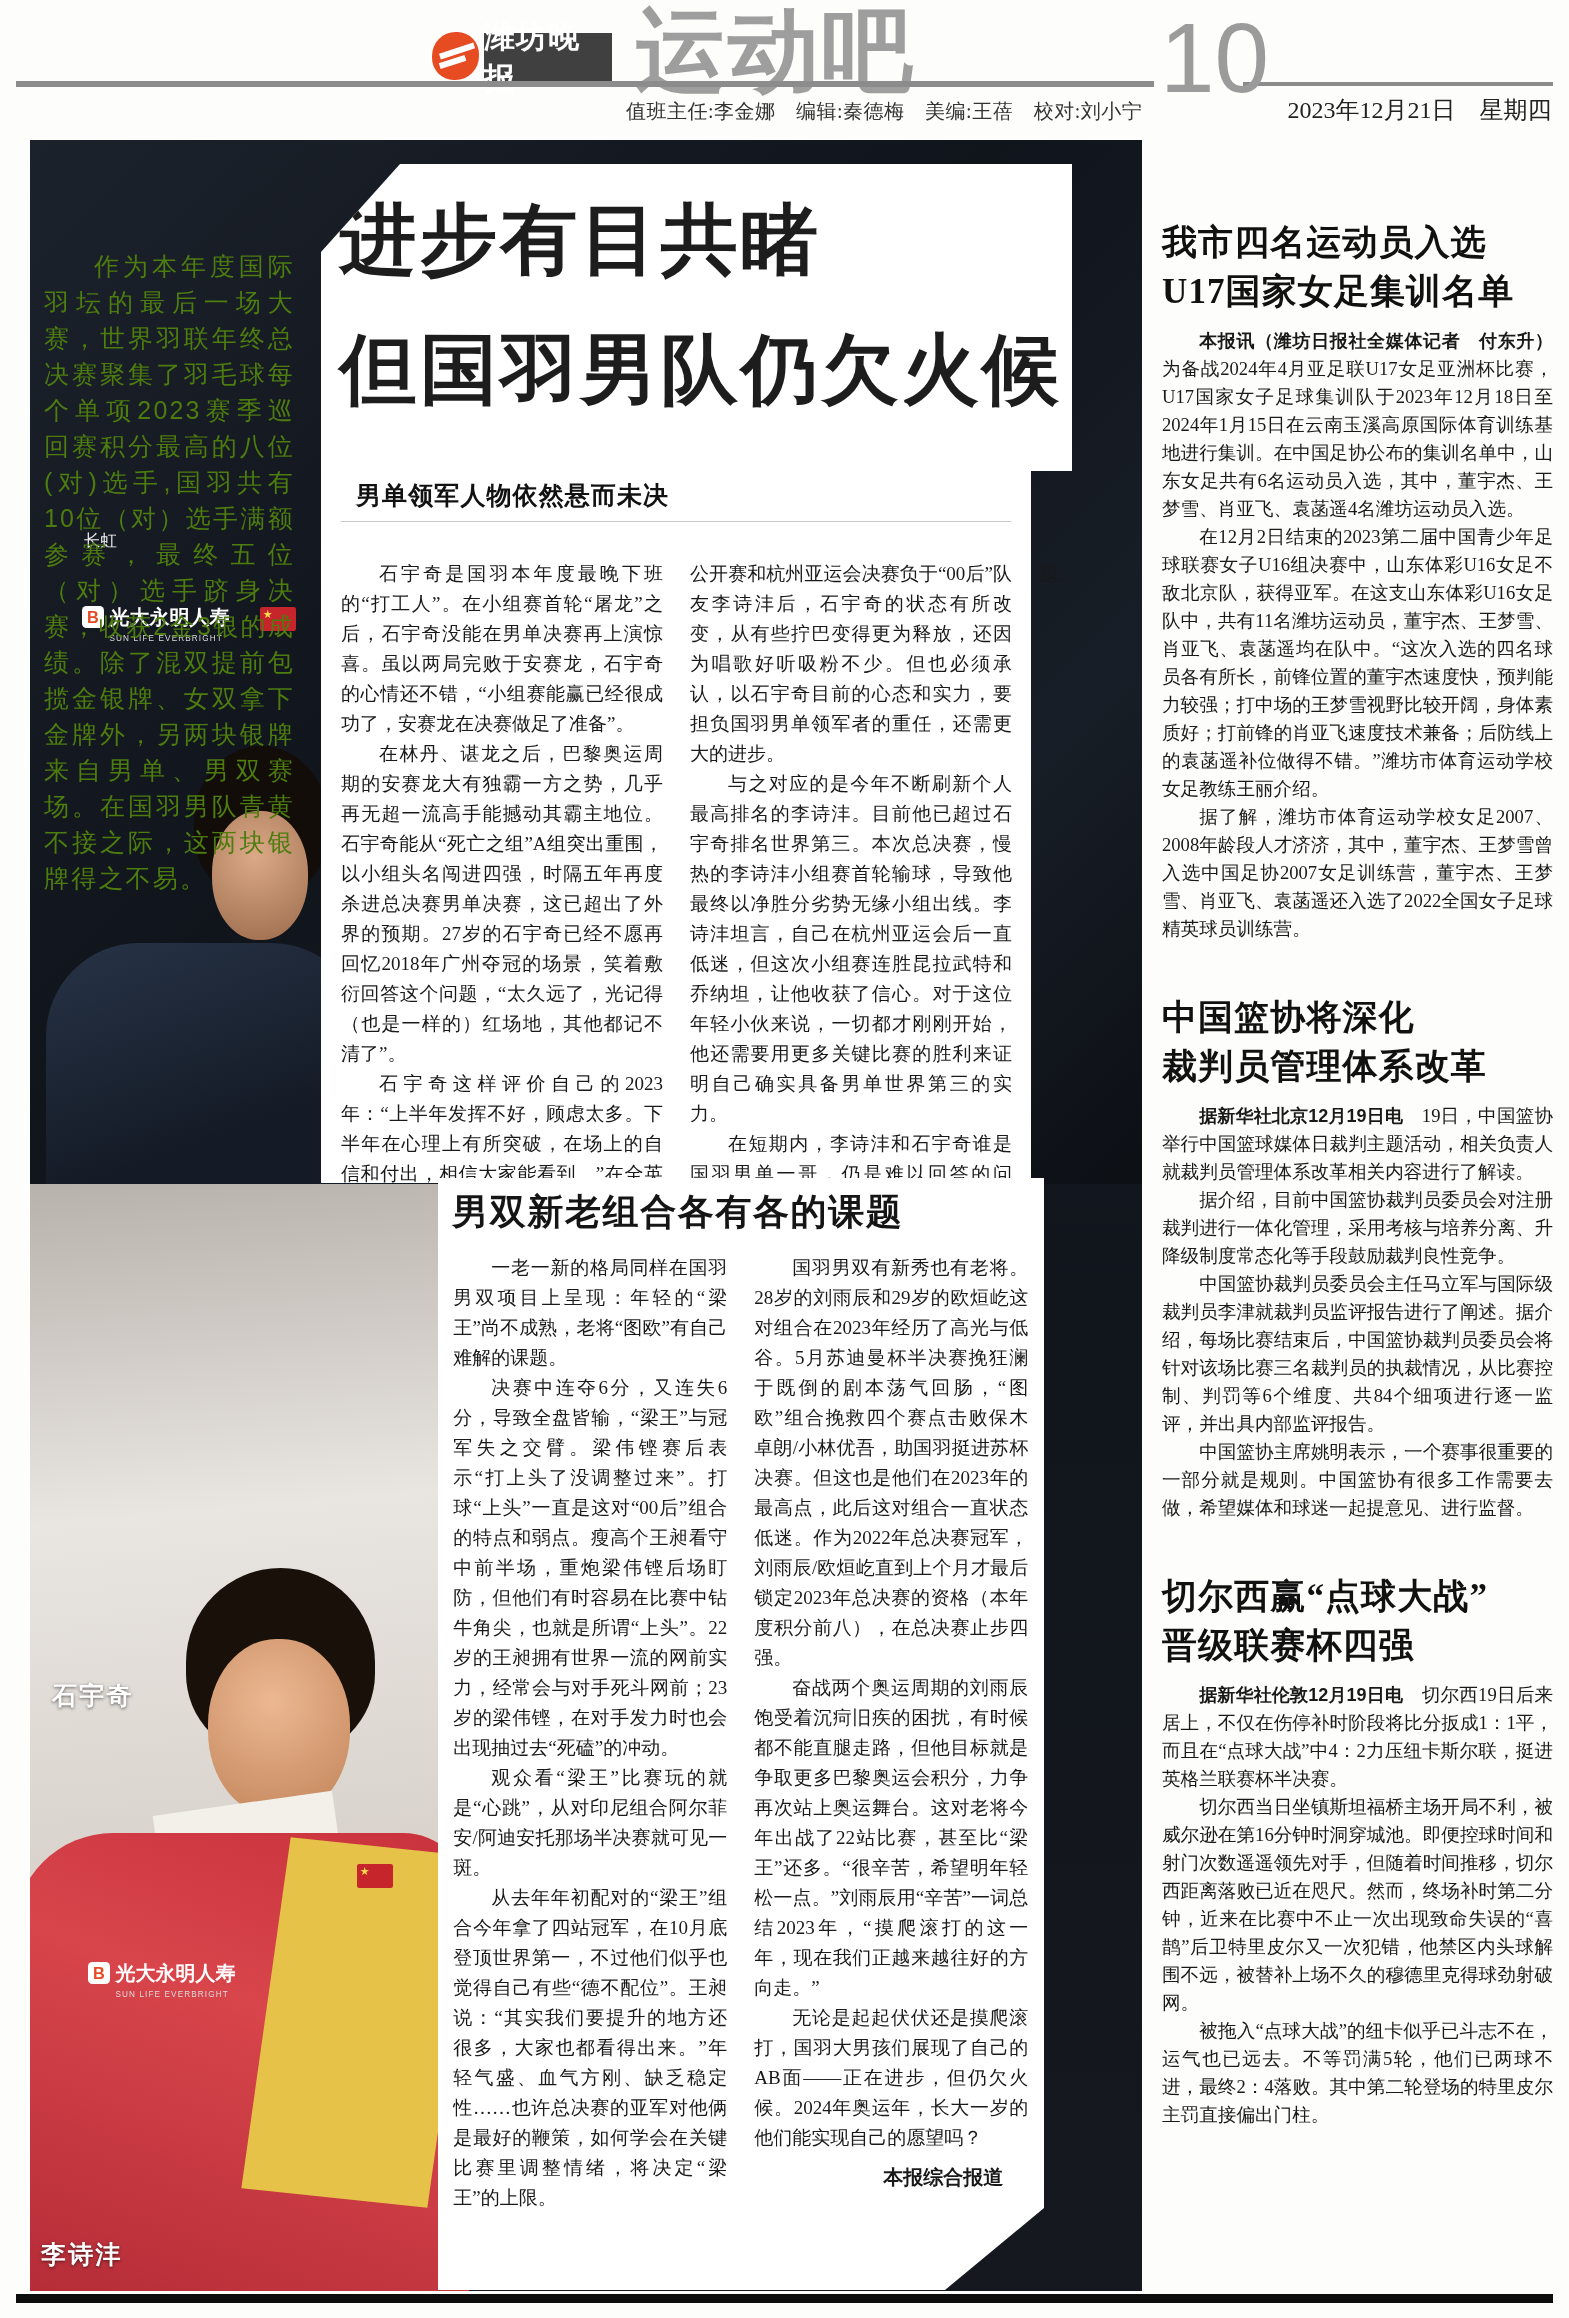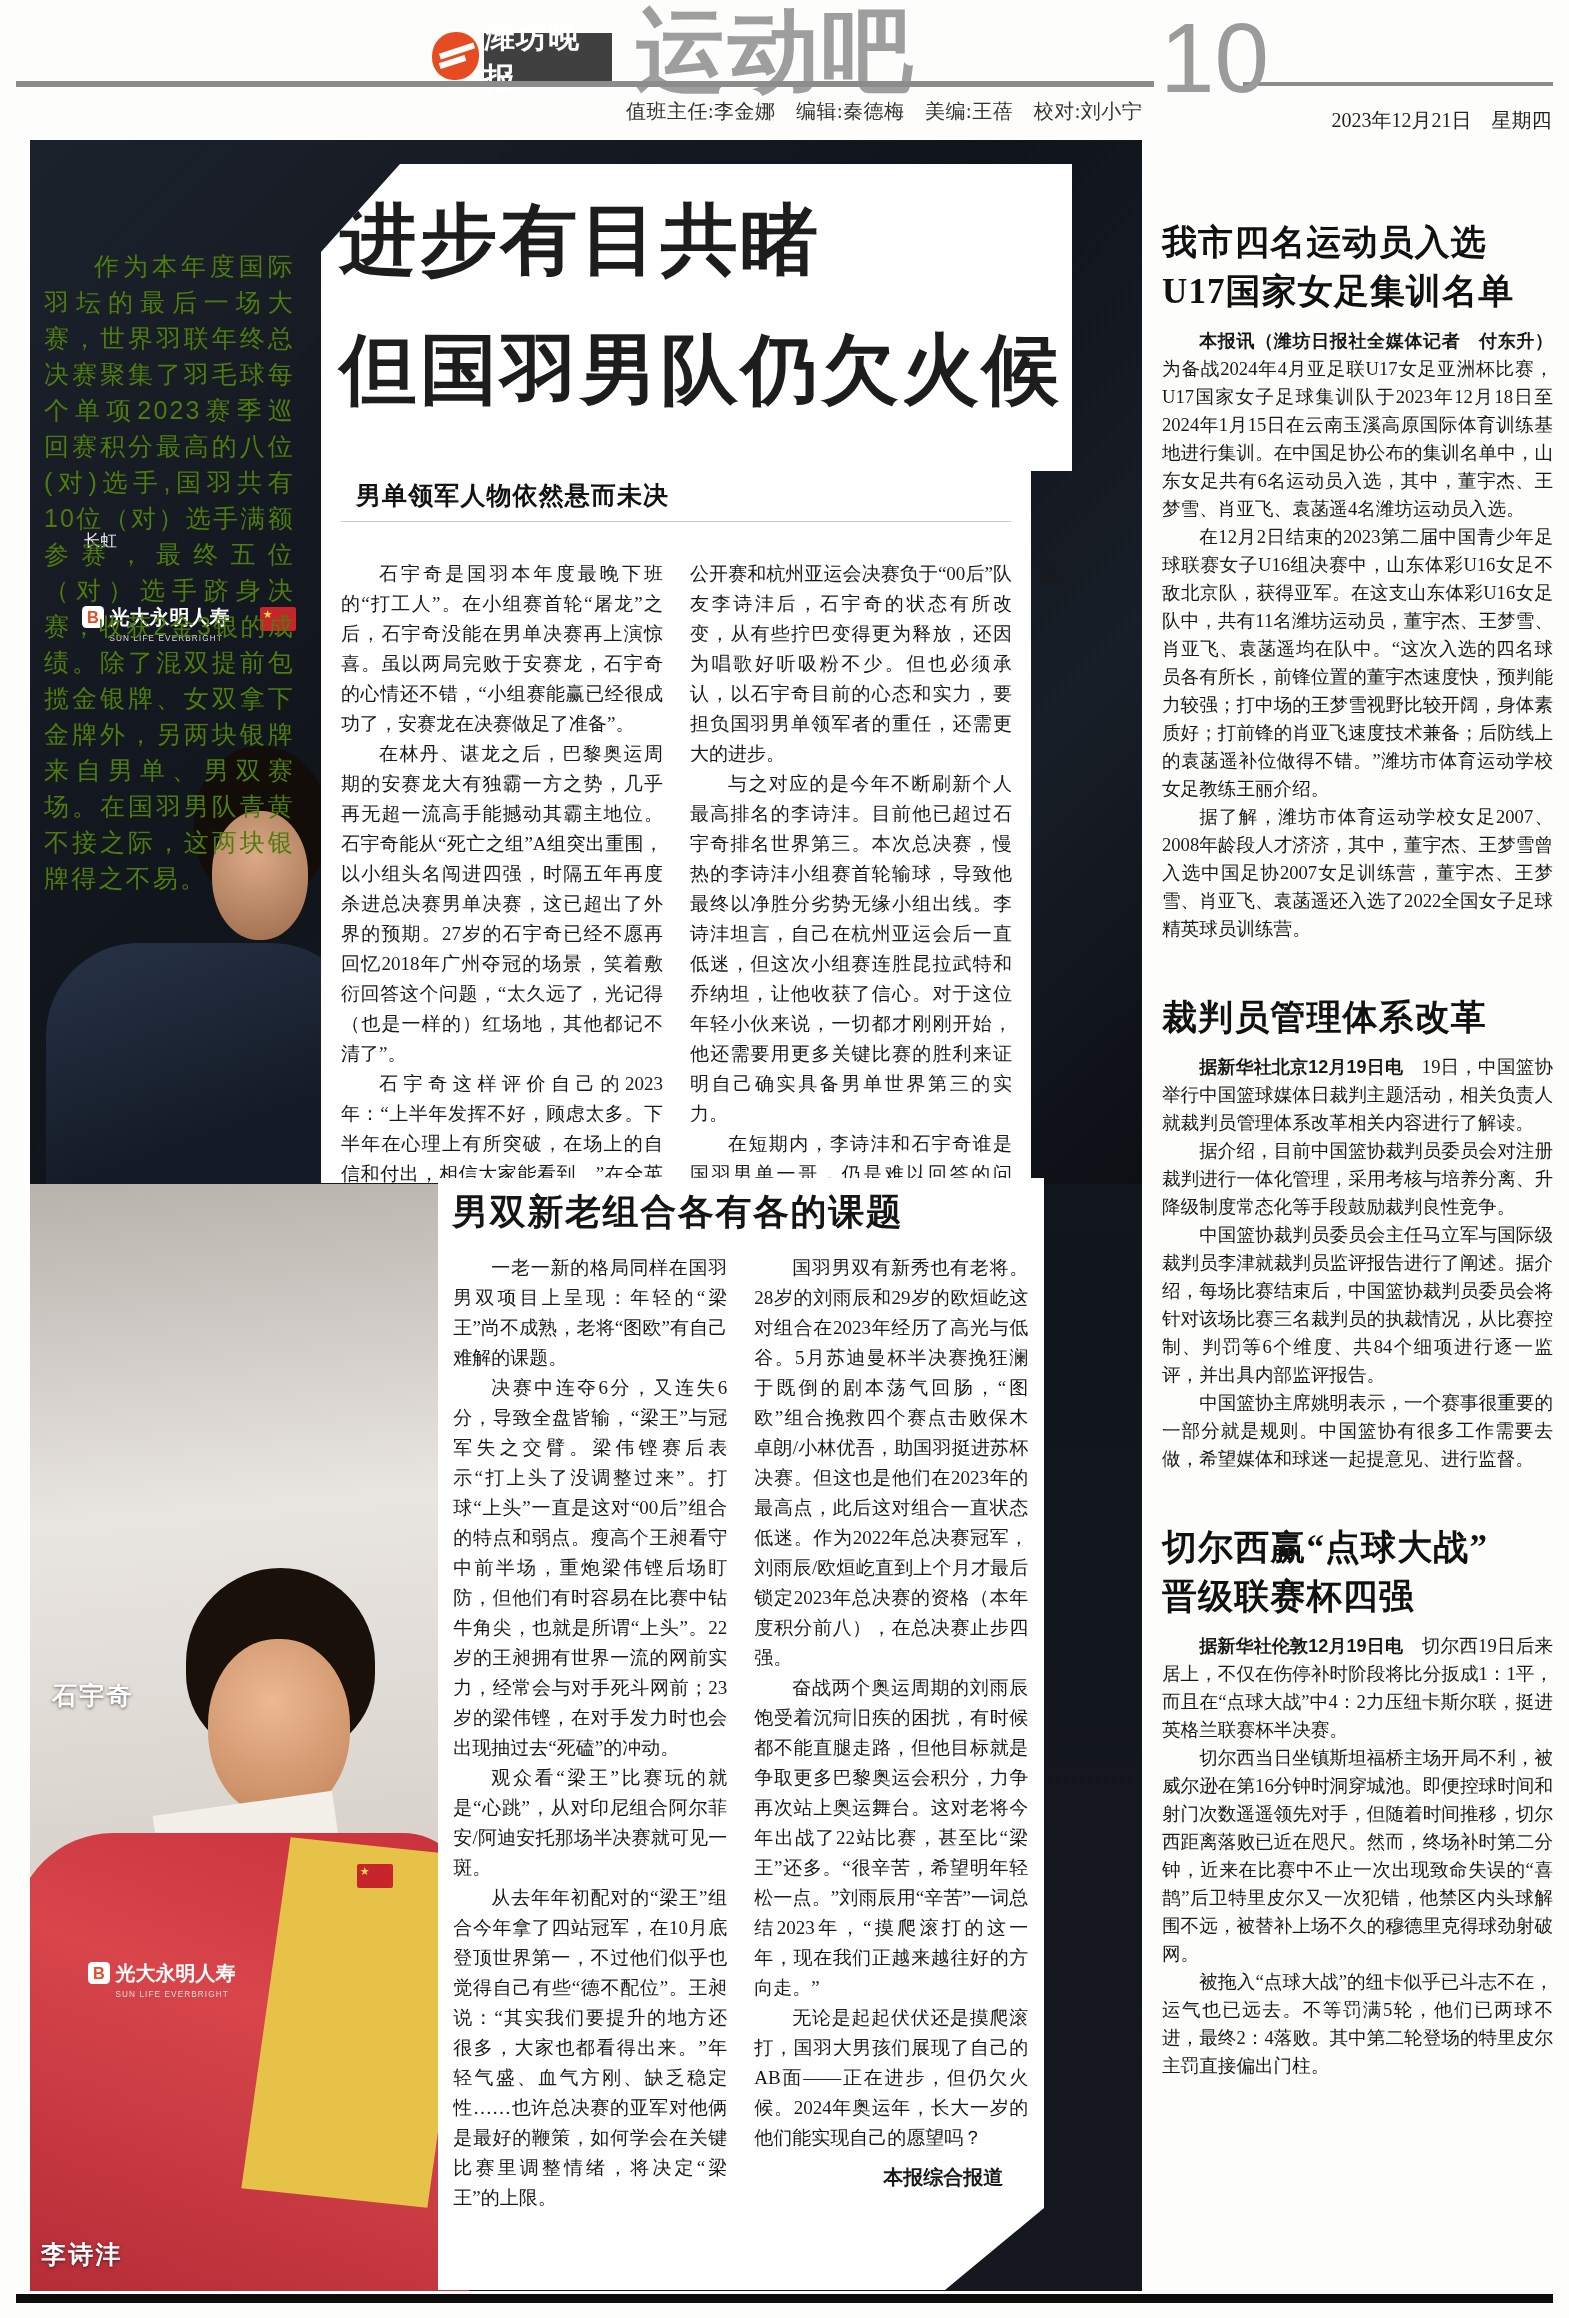--- a/index.html
+++ b/index.html
@@ -16,21 +16,21 @@
              display:flex;align-items:center;justify-content:center;color:#fff;
              font-family:"Liberation Sans",sans-serif;font-weight:900;font-size:31px;letter-spacing:1.1px;}
   .section-name{position:absolute;left:635px;top:1.1px;font-family:"Liberation Sans",sans-serif;
              font-weight:900;font-size:91px;line-height:99px;color:#9e9e9e;letter-spacing:2.2px;}
   .rule-left{position:absolute;left:16.4px;top:81px;width:1138px;height:6px;background:#8c8c8c;}
   .rule-right{position:absolute;left:1243px;top:82px;width:310px;height:4.4px;background:#8c8c8c;}
   .credits{position:absolute;left:626px;top:98px;width:521px;font-size:20px;color:#333;
              font-family:"Liberation Serif",serif;letter-spacing:0.5px;}
   .page-number{position:absolute;left:1160px;top:8.8px;font-family:"Liberation Sans",sans-serif;
              font-size:98px;line-height:98px;color:#9b9b9b;font-weight:500;}
-  .page-date{position:absolute;right:17.5px;top:107px;font-size:20px;color:#222;}
+  .page-date{position:absolute;right:17.5px;top:94px;font-size:24px;color:#222;}
 
   
   .photo{position:absolute;left:30px;top:140px;width:1112px;height:2151px;overflow:hidden;
          background:linear-gradient(180deg,#161b23 0%,#11151c 55%,#15191f 100%);}
   .ph-top{position:absolute;left:0;top:0;width:100%;height:1044px;
          background:linear-gradient(135deg,#1c222c 0%,#10141b 45%,#181e27 75%,#0c0f14 100%);}
   .p1-hair{position:absolute;left:164px;top:606px;width:134px;height:151px;background:#120d09;
          border-radius:50% 50% 42% 42%;}
   .p1-face{position:absolute;left:182px;top:671px;width:96px;height:129px;
          background:radial-gradient(circle at 45% 35%,#dba986,#9a6a4b);border-radius:48%;}
@@ -202,20 +202,21 @@
       </div>
       <div class="r-body">
         <p><span class="dateline">本报讯（潍坊日报社全媒体记者　付东升）</span><span>为备战2024年4月亚足联U17女足亚洲杯比赛，U17国家女子足球集训队于2023年12月18日至2024年1月15日在云南玉溪高原国际体育训练基地进行集训。在中国足协公布的集训名单中，山东女足共有6名运动员入选，其中，董宇杰、王梦雪、肖亚飞、袁菡遥4名潍坊运动员入选。</span></p>
         <p>在12月2日结束的2023第二届中国青少年足球联赛女子U16组决赛中，山东体彩U16女足不敌北京队，获得亚军。在这支山东体彩U16女足队中，共有11名潍坊运动员，董宇杰、王梦雪、肖亚飞、袁菡遥均在队中。“这次入选的四名球员各有所长，前锋位置的董宇杰速度快，预判能力较强；打中场的王梦雪视野比较开阔，身体素质好；打前锋的肖亚飞速度技术兼备；后防线上的袁菡遥补位做得不错。”潍坊市体育运动学校女足教练王丽介绍。</p>
         <p>据了解，潍坊市体育运动学校女足2007、2008年龄段人才济济，其中，董宇杰、王梦雪曾入选中国足协2007女足训练营，董宇杰、王梦雪、肖亚飞、袁菡遥还入选了2022全国女子足球精英球员训练营。</p>
       </div>
     </div>
 
     <div class="r-article">
       <div class="r-title">
+        <div>中国篮协将深化</div>
         <div>裁判员管理体系改革</div>
       </div>
       <div class="r-body">
         <p><span class="dateline">据新华社北京12月19日电</span><span>　19日，中国篮协举行中国篮球媒体日裁判主题活动，相关负责人就裁判员管理体系改革相关内容进行了解读。</span></p>
         <p>据介绍，目前中国篮协裁判员委员会对注册裁判进行一体化管理，采用考核与培养分离、升降级制度常态化等手段鼓励裁判良性竞争。</p>
         <p>中国篮协裁判员委员会主任马立军与国际级裁判员李津就裁判员监评报告进行了阐述。据介绍，每场比赛结束后，中国篮协裁判员委员会将针对该场比赛三名裁判员的执裁情况，从比赛控制、判罚等6个维度、共84个细项进行逐一监评，并出具内部监评报告。</p>
         <p>中国篮协主席姚明表示，一个赛事很重要的一部分就是规则。中国篮协有很多工作需要去做，希望媒体和球迷一起提意见、进行监督。</p>
       </div>
     </div>
 

